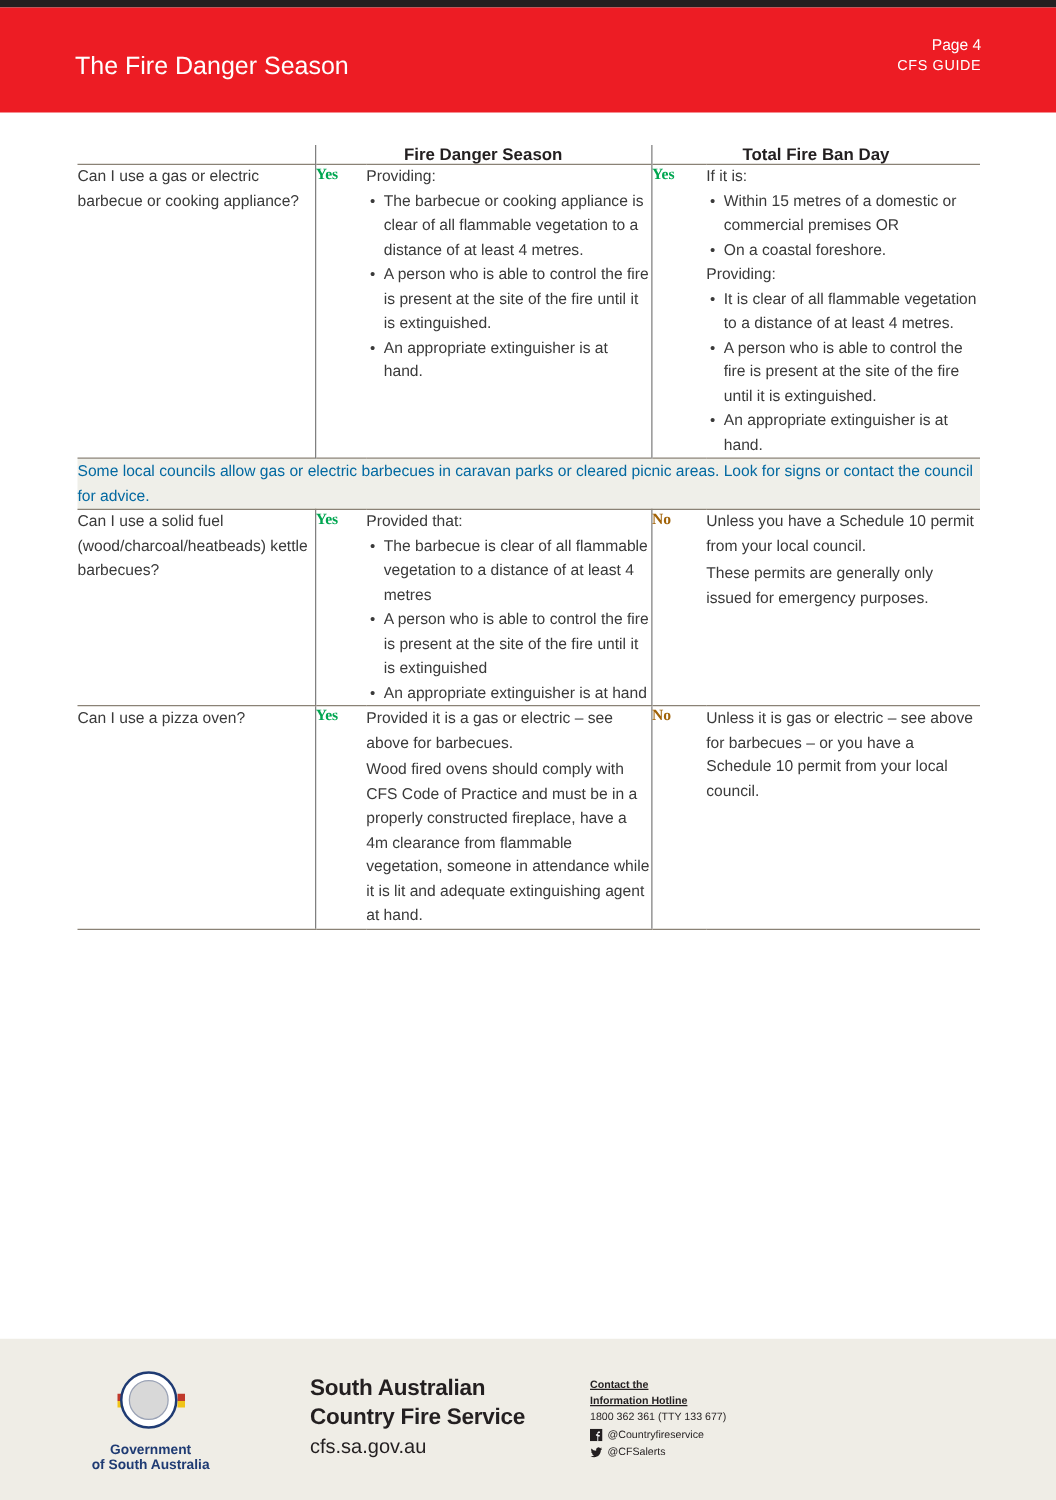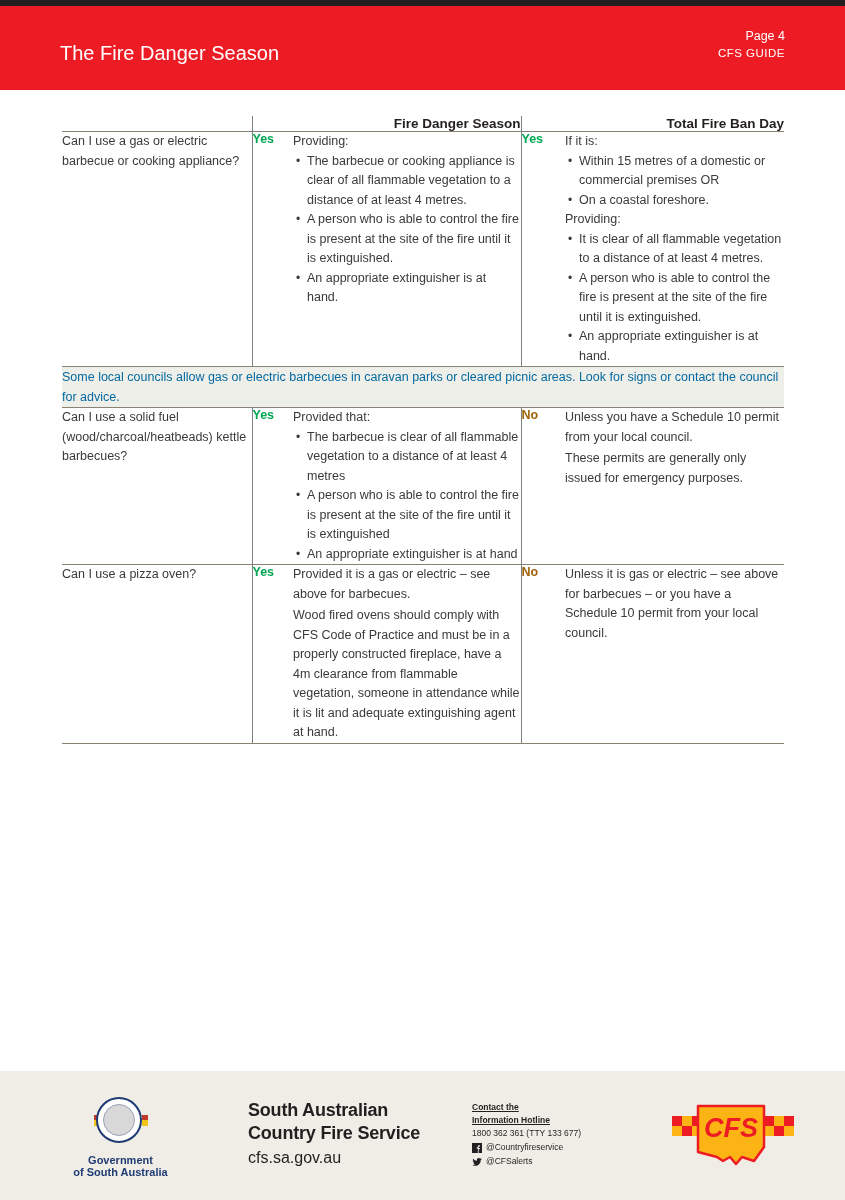--- a/index.html
+++ b/index.html
@@ -83,40 +83,41 @@
   col.c-txt1 { width: 228px; }
   col.c-ans2 { width: 44px;  }
   col.c-txt2 { width: 219px; }
 
   
   .hdr-cell {
     font-size: 13.5px;
     font-weight: bold;
     color: #231f20;
     padding: 3px 0 10px 10px;
-    text-align: right;
+    text-align: center;
   }
   .hdr-blank { padding: 3px 0 10px 0; }
 
   .vline-l { border-left: 1px solid #808080; }
   .rowline-top { border-top: 1px solid #8a8276; }
   .rowline-bot { border-bottom: 1px solid #8a8276; }
 
   
   .q-cell {
     font-size: 12.5px;
     line-height: 19.5px;
     color: #3a3a3a;
     padding: 10px 16px 14px 2px;
   }
   .ans-cell {
     font-size: 12.5px;
     font-weight: bold;
     padding: 10px 0 14px 10px;
     white-space: nowrap;
+    font-family: Liberation Serif, serif;
   }
   .ans-yes { color: #00a651; }
   .ans-no  { color: #a16207; }
   .txt-cell {
     font-size: 12.5px;
     line-height: 19.5px;
     color: #3a3a3a;
     padding: 10px 14px 14px 2px;
   }
   .txt-cell p {
@@ -401,40 +402,15 @@
       <div class="social">
         <span class="ic-tw">
           <svg width="10" height="10" viewBox="0 0 12 12">
               <path d="M11.5 2.2c-.4.18-.84.3-1.3.36.47-.28.82-.72.99-1.25-.44.26-.92.45-1.43.55A2.25 2.25 0 0 0 5.9 3.9c0 .18.02.35.06.51A6.4 6.4 0 0 1 1.32 2.06a2.25 2.25 0 0 0 .7 3.01c-.37-.01-.72-.11-1.02-.28v.03c0 1.09.78 2 1.81 2.21-.19.05-.39.08-.6.08-.14 0-.29-.01-.42-.04a2.26 2.26 0 0 0 2.1 1.57A4.52 4.52 0 0 1 .5 9.57a6.37 6.37 0 0 0 3.46 1.02c4.15 0 6.42-3.45 6.42-6.44l-.01-.29c.45-.32.83-.72 1.13-1.18z" fill="#231f20"></path>
             </svg>
         </span>
         <span>@CFSalerts</span>
       </div>
     </div>
 
-    <div class="cfs-logo">
-      <svg width="130" height="86" viewBox="0 0 130 86">
-
-        <g>
-          <rect x="4" y="21" width="10" height="10" fill="#ed1c24"></rect>
-          <rect x="14" y="21" width="10" height="10" fill="#fcb415"></rect>
-          <rect x="4" y="31" width="10" height="10" fill="#fcb415"></rect>
-          <rect x="14" y="31" width="10" height="10" fill="#ed1c24"></rect>
-          <rect x="24" y="21" width="10" height="10" fill="#ed1c24"></rect>
-          <rect x="24" y="31" width="10" height="10" fill="#fcb415"></rect>
-        </g>
-
-        <g>
-          <rect x="96" y="21" width="10" height="10" fill="#ed1c24"></rect>
-          <rect x="106" y="21" width="10" height="10" fill="#fcb415"></rect>
-          <rect x="96" y="31" width="10" height="10" fill="#fcb415"></rect>
-          <rect x="106" y="31" width="10" height="10" fill="#ed1c24"></rect>
-          <rect x="116" y="21" width="10" height="10" fill="#ed1c24"></rect>
-          <rect x="116" y="31" width="10" height="10" fill="#fcb415"></rect>
-        </g>
-
-        <path d="M30 11 H96 V52 L86 66 L74 62 L68 69 L62 62 L55 66 L49 62 L30 57 Z" fill="#fcb415" stroke="#ed1c24" stroke-width="2.5" stroke-linejoin="round"></path>
-        <text x="63" y="42" text-anchor="middle" font-family="&quot;Liberation Sans&quot;, sans-serif" font-size="27" font-weight="bold" font-style="italic" fill="#ed1c24">CFS</text>
-      </svg>
-    </div>
 
   </div>
 </div>
 
 </body></html>

